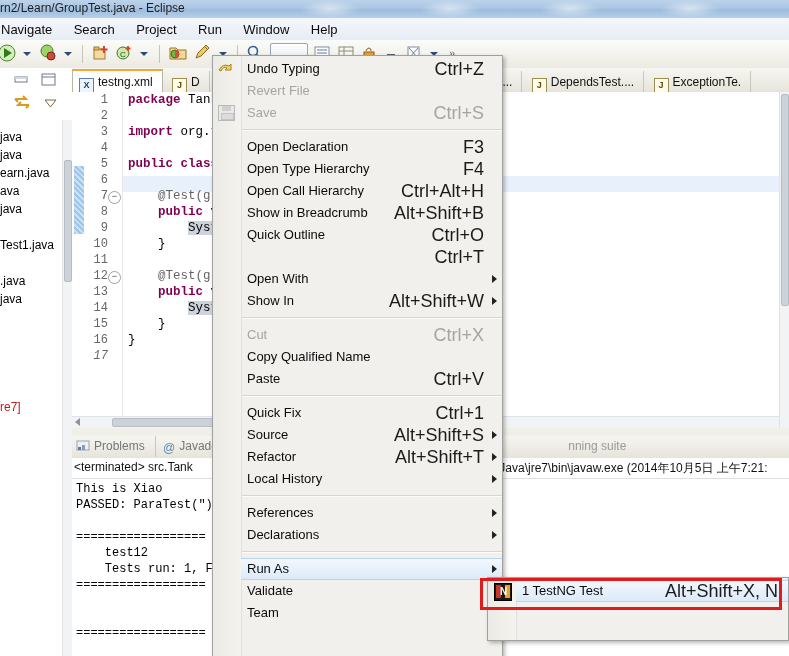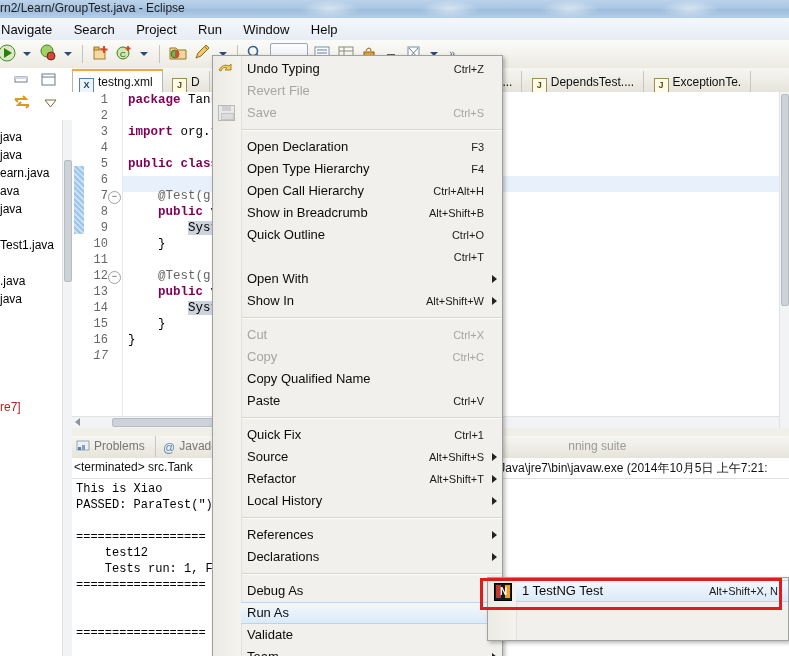--- a/index.html
+++ b/index.html
@@ -166,21 +166,21 @@
   #ctxmenu .gutterstrip{
     position:absolute;left:0;top:0;width:28px;height:601px;
     background:linear-gradient(to right,#eceae4,#f4f3ef);
     border-right:1px solid #e2e0d9;
   }
   .mrow{
     position:relative;height:22px;line-height:22px;margin-left:28px;
     font-size:13px;color:#0b0b0b;white-space:nowrap;cursor:default;
   }
   .mrow .lbl{position:absolute;left:6px;top:0;}
-  .mrow .acc{position:absolute;right:18px;top:0;color:#1b1b1b;font-size:11px;}
+  .mrow .acc{position:absolute;right:18px;top:0;color:#1b1b1b;font-size:18px;}
   .mrow .sub{
     position:absolute;right:5px;top:0;width:0;height:0;
     border-top:4px solid transparent;border-bottom:4px solid transparent;
     border-left:5px solid #222;margin-top:7px;
   }
   .mrow.disabled .lbl,.mrow.disabled .acc{color:#a5a5a5;}
   .mrow.selected{
     background:linear-gradient(to bottom,#f3f8fd,#dbeaf9);
     border-top:1px solid #b9d4ee;border-bottom:1px solid #b9d4ee;
     height:20px;line-height:20px;
@@ -550,24 +550,20 @@
     <span class="acc">Alt+Shift+W</span>
     <span class="sub"></span>
   </div>
 
   <div class="msep" style="margin-top:5px;margin-bottom:5px;"></div>
 
   <div class="mrow disabled">
     <span class="lbl">Cut</span>
     <span class="acc">Ctrl+X</span>
   </div>
-  <div class="mrow disabled">
-    <span class="lbl">Copy</span>
-    <span class="acc">Ctrl+C</span>
-  </div>
   <div class="mrow">
     <span class="lbl">Copy Qualified Name</span>
   </div>
   <div class="mrow">
     <span class="lbl">Paste</span>
     <span class="acc">Ctrl+V</span>
   </div>
 
   <div class="msep" style="margin-top:5px;margin-bottom:5px;"></div>
 
@@ -596,24 +592,20 @@
     <span class="lbl">References</span>
     <span class="sub"></span>
   </div>
   <div class="mrow">
     <span class="lbl">Declarations</span>
     <span class="sub"></span>
   </div>
 
   <div class="msep" style="margin-top:5px;margin-bottom:5px;"></div>
 
-  <div class="mrow">
-    <span class="lbl">Debug As</span>
-    <span class="sub"></span>
-  </div>
   <div class="mrow selected">
     <span class="lbl">Run As</span>
     <span class="sub" style="margin-top:6px;"></span>
   </div>
   <div class="mrow">
     <span class="lbl">Validate</span>
   </div>
   <div class="mrow">
     <span class="lbl">Team</span>
     <span class="sub"></span>

